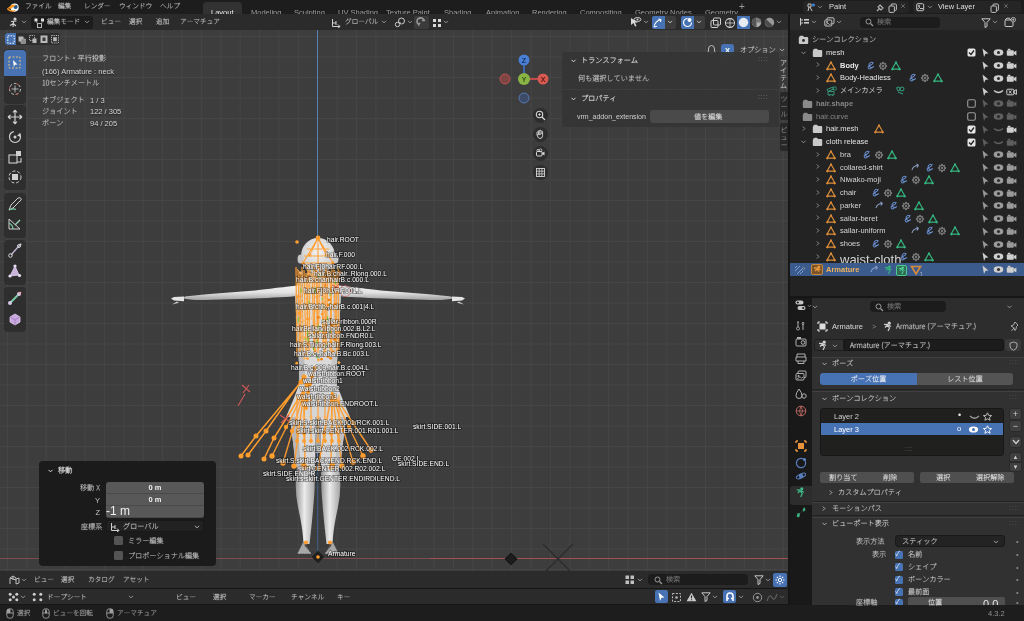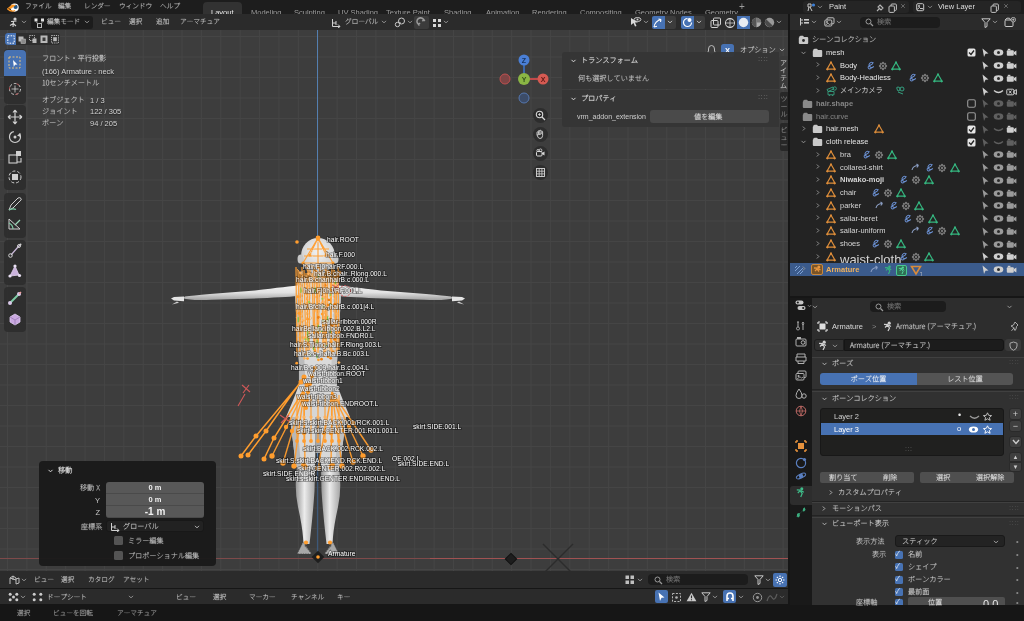--- a/index.html
+++ b/index.html
@@ -210,21 +210,21 @@
 
     <div class="abs" style="left:106px;top:452px;width:98px;height:11.5px;background:#585858;border-bottom:1px solid #4a4a4a;border-radius:3px 3px 0 0">
         <div style="text-align:center;color:#f0f0f0;font-size:7.5px;line-height:11.5px;font-weight:bold">0 m</div>
       </div>
     <span class="abs" style="left:36px;top:465.5px;color:#c6c6c6;font-size:7.5px;width:64px;text-align:right;display:inline-block">Y</span>
     <div class="abs" style="left:106px;top:464px;width:98px;height:11.5px;background:#585858;border-bottom:1px solid #4a4a4a;border-radius:0">
         <div style="text-align:center;color:#f0f0f0;font-size:7.5px;line-height:11.5px;font-weight:bold">0 m</div>
       </div>
     <span class="abs" style="left:36px;top:477.5px;color:#c6c6c6;font-size:7.5px;width:64px;text-align:right;display:inline-block">Z</span>
     <div class="abs" style="left:106px;top:476px;width:98px;height:11.5px;background:#585858;border-bottom:1px solid #4a4a4a;border-radius:0 0 3px 3px">
-        <div style="text-align:center;color:#f0f0f0;font-size:10px;line-height:11.5px;font-weight:bold">-1 m</div>
+        <div style="color:#f0f0f0;font-size:12px;line-height:11.5px;font-weight:normal">-1 m</div>
       </div>
 
     <div class="abs" style="left:106px;top:490px;width:98px;height:12px;background:#222222;border:1px solid #181818;border-radius:3px"></div>
     <svg class="abs" style="left:110px;top:491.5px" width="10" height="10" viewBox="0 0 10 10">
         <path d="M1.5,1 L1.5,8.5 L9,8.5 M1.5,5 L5,5 M5,3 L5,7 M7,6.5 L9,8.5 L7,10" stroke="#d0d0d0" stroke-width="1" fill="none"></path>
       </svg>
 
     <svg class="abs" style="left:194.0px;top:494.8px" width="6" height="4" viewBox="0 0 10 7">
         <path d="M1.5,1.5 L5,5 L8.5,1.5" stroke="#bbb" stroke-width="1.7" fill="none"></path>
       </svg>
@@ -757,21 +757,21 @@
 
     <svg class="abs" style="left:26.0px;top:31.1px" width="4" height="7" viewBox="0 0 7 10">
         <path d="M1.5,1.5 L5,5 L1.5,8.5" stroke="#9a9a9a" stroke-width="1.6" fill="none"></path>
       </svg>
     <svg class="abs" style="left:36px;top:30.5px" width="10" height="10" viewBox="0 0 10 10">
         <path d="M5,1.2 L9,8.2 L1,8.2 Z" stroke="#dd8d3a" stroke-width="1.2" fill="none"></path>
         <circle cx="5" cy="1.5" r="1.1" fill="#dd8d3a"></circle>
         <circle cx="1.4" cy="8.3" r="1.1" fill="#dd8d3a"></circle>
         <circle cx="8.6" cy="8.3" r="1.1" fill="#dd8d3a"></circle>
       </svg>
-    <span class="abs" style="left:50.0px;top:30.5px;color:#e8e8e8;font-size:7.5px;font-weight:normal">Body</span>
+    <span class="abs" style="left:50.0px;top:30.5px;color:#e8e8e8;font-size:7.5px;font-weight:bold">Body</span>
     <svg class="abs" style="left:75.4px;top:30.5px" width="10" height="10" viewBox="0 0 10 10">
         <path d="M7.5,1.2 A2.6,2.6 0 1 0 8.8,4.8 L6.5,6.8 A1.6,1.6 0 1 1 4.5,4.8 L6.8,2.8 Z" stroke="#6a8fd0" stroke-width="1" fill="none" transform="rotate(10 5 5)"></path>
       </svg>
     <svg class="abs" style="left:88.4px;top:30.5px" width="10" height="10" viewBox="0 0 10 10">
         <circle cx="5" cy="5" r="1.2" fill="#777"></circle>
         <circle cx="5" cy="2" r="1.2" fill="#777"></circle>
         <circle cx="5" cy="8" r="1.2" fill="#777"></circle>
         <circle cx="2" cy="5" r="1.2" fill="#777"></circle>
         <circle cx="8" cy="5" r="1.2" fill="#777"></circle>
         <circle cx="2.9" cy="2.9" r="1.1" fill="#777"></circle>
@@ -1054,21 +1054,21 @@
 
     <svg class="abs" style="left:26.0px;top:145.8px" width="4" height="7" viewBox="0 0 7 10">
         <path d="M1.5,1.5 L5,5 L1.5,8.5" stroke="#9a9a9a" stroke-width="1.6" fill="none"></path>
       </svg>
     <svg class="abs" style="left:36px;top:145.25px" width="10" height="10" viewBox="0 0 10 10">
         <path d="M5,1.2 L9,8.2 L1,8.2 Z" stroke="#dd8d3a" stroke-width="1.2" fill="none"></path>
         <circle cx="5" cy="1.5" r="1.1" fill="#dd8d3a"></circle>
         <circle cx="1.4" cy="8.3" r="1.1" fill="#dd8d3a"></circle>
         <circle cx="8.6" cy="8.3" r="1.1" fill="#dd8d3a"></circle>
       </svg>
-    <span class="abs" style="left:50.0px;top:145.2px;color:#d5d5d5;font-size:7.5px;font-weight:bold">Niwako-moji</span>
+    <span class="abs" style="left:50.0px;top:145.2px;color:#d5d5d5;font-size:7.5px;font-weight:normal">Niwako-moji</span>
     <svg class="abs" style="left:107.60000000000001px;top:145.25px" width="10" height="10" viewBox="0 0 10 10">
         <path d="M7.5,1.2 A2.6,2.6 0 1 0 8.8,4.8 L6.5,6.8 A1.6,1.6 0 1 1 4.5,4.8 L6.8,2.8 Z" stroke="#6a8fd0" stroke-width="1" fill="none" transform="rotate(10 5 5)"></path>
       </svg>
     <svg class="abs" style="left:120.60000000000001px;top:145.25px" width="10" height="10" viewBox="0 0 10 10">
         <circle cx="5" cy="5" r="1.2" fill="#777"></circle>
         <circle cx="5" cy="2" r="1.2" fill="#777"></circle>
         <circle cx="5" cy="8" r="1.2" fill="#777"></circle>
         <circle cx="2" cy="5" r="1.2" fill="#777"></circle>
         <circle cx="8" cy="5" r="1.2" fill="#777"></circle>
         <circle cx="2.9" cy="2.9" r="1.1" fill="#777"></circle>
@@ -1682,20 +1682,41 @@
     <svg class="abs" style="left:752px;top:3px" width="11" height="11" viewBox="0 0 11 11">
       <circle cx="5.5" cy="5.5" r="4.2" stroke="#969696" stroke-width="1" fill="none"></circle>
       <circle cx="5.5" cy="5.5" r="1.4" fill="#969696"></circle>
     </svg>
     <svg class="abs" style="left:766px;top:3px" width="12" height="11" viewBox="0 0 12 11">
       <path d="M1,9 Q3.5,1 6,5.5 Q8.5,10 11,2" stroke="#5e5e5e" stroke-width="1.2" fill="none"></path>
     </svg>
     <svg class="abs" style="left:779.0px;top:5.7px" width="6" height="4" viewBox="0 0 10 7">
         <path d="M1.5,1.5 L5,5 L8.5,1.5" stroke="#5e5e5e" stroke-width="1.7" fill="none"></path>
       </svg>
+  </div>
+  <div class="abs" id="status">
+    <svg class="abs" style="left:6px;top:3px" width="8" height="11" viewBox="0 0 8 11">
+      <rect x="0.8" y="0.8" width="6.4" height="9.4" rx="2.6" stroke="#a0a0a0" stroke-width="0.9" fill="none"></rect>
+      <path d="M0.8,5 L7.2,5 M4,0.8 L4,5" stroke="#a0a0a0" stroke-width="0.9"></path>
+      <path d="M1,1.5 Q1,0.9 2,0.9 L4,0.9 L4,5 L1,5 Z" fill="#a0a0a0"></path>
+    </svg>
+
+    <svg class="abs" style="left:42px;top:3px" width="8" height="11" viewBox="0 0 8 11">
+      <rect x="0.8" y="0.8" width="6.4" height="9.4" rx="2.6" stroke="#a0a0a0" stroke-width="0.9" fill="none"></rect>
+      <path d="M0.8,5 L7.2,5 M4,0.8 L4,5" stroke="#a0a0a0" stroke-width="0.9"></path>
+      <rect x="3" y="2" width="2" height="3.4" rx="1" fill="#a0a0a0"></rect>
+    </svg>
+
+    <svg class="abs" style="left:106px;top:3px" width="8" height="11" viewBox="0 0 8 11">
+      <rect x="0.8" y="0.8" width="6.4" height="9.4" rx="2.6" stroke="#a0a0a0" stroke-width="0.9" fill="none"></rect>
+      <path d="M0.8,5 L7.2,5 M4,0.8 L4,5" stroke="#a0a0a0" stroke-width="0.9"></path>
+      <path d="M7,1.5 Q7,0.9 6,0.9 L4,0.9 L4,5 L7,5 Z" fill="#a0a0a0"></path>
+    </svg>
+
+    <span class="abs" style="left:988px;top:3.5px;color:#909090;font-size:7.5px">4.3.2</span>
   </div>
 </div>
 <svg id="cjkoverlay" style="position:absolute;left:0;top:0;z-index:99;pointer-events:none" width="1024" height="621">
     <defs>
       <path id="q0" d="M833 664Q830 657 828.5 652.0Q827 647 825 633Q818 591 804.5 541.0Q791 491 772.0 439.5Q753 388 729.0 341.5Q705 295 677 260Q631 203 578.0 155.0Q525 107 455.5 68.5Q386 30 292 1L265 31Q360 57 430.5 93.0Q501 129 555.5 175.5Q610 222 653 278Q691 327 720.5 393.0Q750 459 770.0 526.5Q790 594 797 647Q783 647 740.0 647.0Q697 647 637.5 647.0Q578 647 513.0 647.0Q448 647 389.5 647.0Q331 647 290.5 647.0Q250 647 240 647Q215 647 197.0 646.5Q179 646 160 645V681Q173 680 185.0 678.5Q197 677 211.0 676.5Q225 676 241 676Q249 676 280.5 676.0Q312 676 358.5 676.0Q405 676 459.0 676.0Q513 676 566.5 676.0Q620 676 666.0 676.0Q712 676 743.0 676.0Q774 676 781 676Q789 676 795.5 676.5Q802 677 810 679Z"></path>
       <path id="q1" d="M166 661Q195 660 209.5 659.5Q224 659 239 659Q246 659 276.5 659.0Q307 659 352.5 659.0Q398 659 451.0 659.0Q504 659 556.5 659.0Q609 659 653.5 659.0Q698 659 727.0 659.0Q756 659 762 659Q776 659 798.5 659.5Q821 660 839 661Q838 647 837.5 632.0Q837 617 837 603Q837 596 837.0 566.5Q837 537 837.0 493.5Q837 450 837.0 399.0Q837 348 837.0 298.0Q837 248 837.0 206.0Q837 164 837.0 137.0Q837 110 837 107Q837 98 837.0 83.5Q837 69 837.5 53.0Q838 37 838.5 24.0Q839 11 839 4H805Q806 13 806.0 27.0Q806 41 806.0 57.5Q806 74 806 88Q806 91 806.0 122.0Q806 153 806.0 201.5Q806 250 806.0 307.5Q806 365 806.0 421.5Q806 478 806.0 525.0Q806 572 806.0 600.5Q806 629 806 629H197Q197 629 197.0 601.0Q197 573 197.0 526.0Q197 479 197.0 423.0Q197 367 197.0 310.0Q197 253 197.0 204.5Q197 156 197.0 124.5Q197 93 197 88Q197 81 197.0 70.0Q197 59 197.5 47.0Q198 35 198.5 23.5Q199 12 199 4H165Q165 12 165.5 25.5Q166 39 166.5 54.5Q167 70 167.0 84.0Q167 98 167 106Q167 111 167.0 139.0Q167 167 167.0 210.5Q167 254 167.0 305.0Q167 356 167.0 406.5Q167 457 167.0 500.0Q167 543 167.0 571.0Q167 599 167 603Q167 616 167.0 631.0Q167 646 166 661ZM822 93V64H186V93Z"></path>
       <path id="q2" d="M213 705Q240 687 275.0 661.0Q310 635 346.0 605.5Q382 576 413.5 549.5Q445 523 464 504L441 481Q423 499 393.0 526.0Q363 553 327.5 582.5Q292 612 257.0 639.0Q222 666 193 684ZM167 31Q263 46 339.5 72.5Q416 99 476.5 131.0Q537 163 583 193Q652 239 711.0 299.0Q770 359 815.0 422.0Q860 485 886 541L905 510Q875 454 831.0 393.0Q787 332 730.5 274.5Q674 217 603 170Q554 138 494.0 105.5Q434 73 359.0 45.5Q284 18 187 -1Z"></path>
       <path id="q3" d="M360 81Q360 90 360.0 130.5Q360 171 360.0 230.5Q360 290 360.0 357.0Q360 424 360.0 487.5Q360 551 360.0 599.5Q360 648 360 669Q360 685 359.0 711.0Q358 737 355 757H395Q393 738 391.5 710.5Q390 683 390 669Q390 619 390.0 557.5Q390 496 390.0 432.0Q390 368 390.5 307.5Q391 247 391.0 198.0Q391 149 391.0 117.5Q391 86 391 81Q391 63 391.0 45.5Q391 28 392.0 12.0Q393 -4 394 -17H357Q359 2 359.5 28.5Q360 55 360 81ZM384 491Q433 476 490.5 455.5Q548 435 608.0 411.5Q668 388 724.0 363.5Q780 339 826 316L813 285Q770 309 713.5 334.5Q657 360 596.5 384.0Q536 408 480.5 427.0Q425 446 384 458Z"></path>
       <path id="q4" d="M500 465Q524 465 543.0 453.5Q562 442 573.5 423.0Q585 404 585 380Q585 357 573.5 337.5Q562 318 543.0 306.5Q524 295 500 295Q477 295 457.5 306.5Q438 318 426.5 337.5Q415 357 415 380Q415 404 426.5 423.0Q438 442 457.5 453.5Q477 465 500 465Z"></path>
       <path id="q5" d="M110 758H887V728H110ZM59 332H942V303H59ZM189 655 215 664Q238 624 260.0 578.0Q282 532 299.5 489.0Q317 446 325 415L298 403Q289 436 272.0 479.0Q255 522 233.5 568.5Q212 615 189 655ZM780 670 811 659Q792 616 768.5 568.0Q745 520 721.0 474.5Q697 429 674 395L650 406Q672 440 696.5 486.5Q721 533 743.0 582.0Q765 631 780 670ZM482 750H512V-70H482Z"></path>

